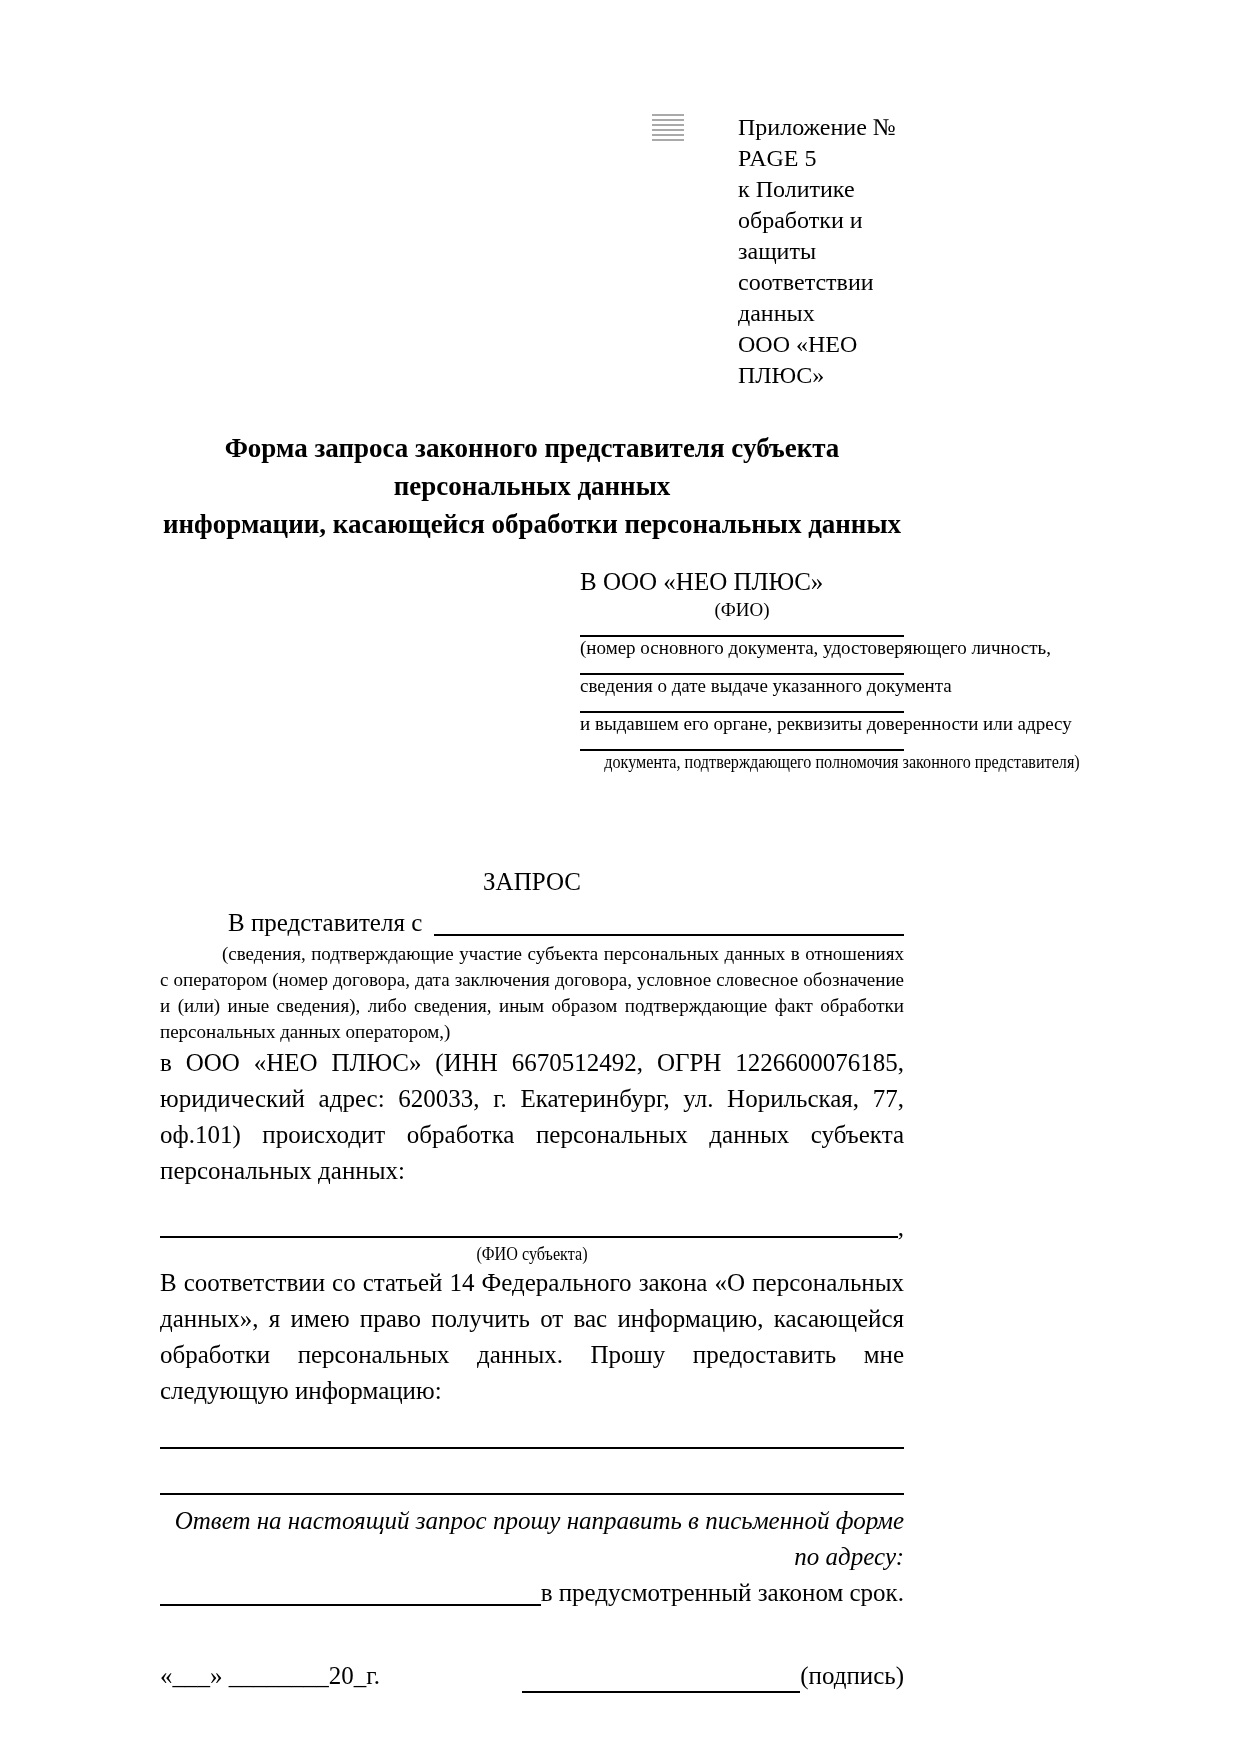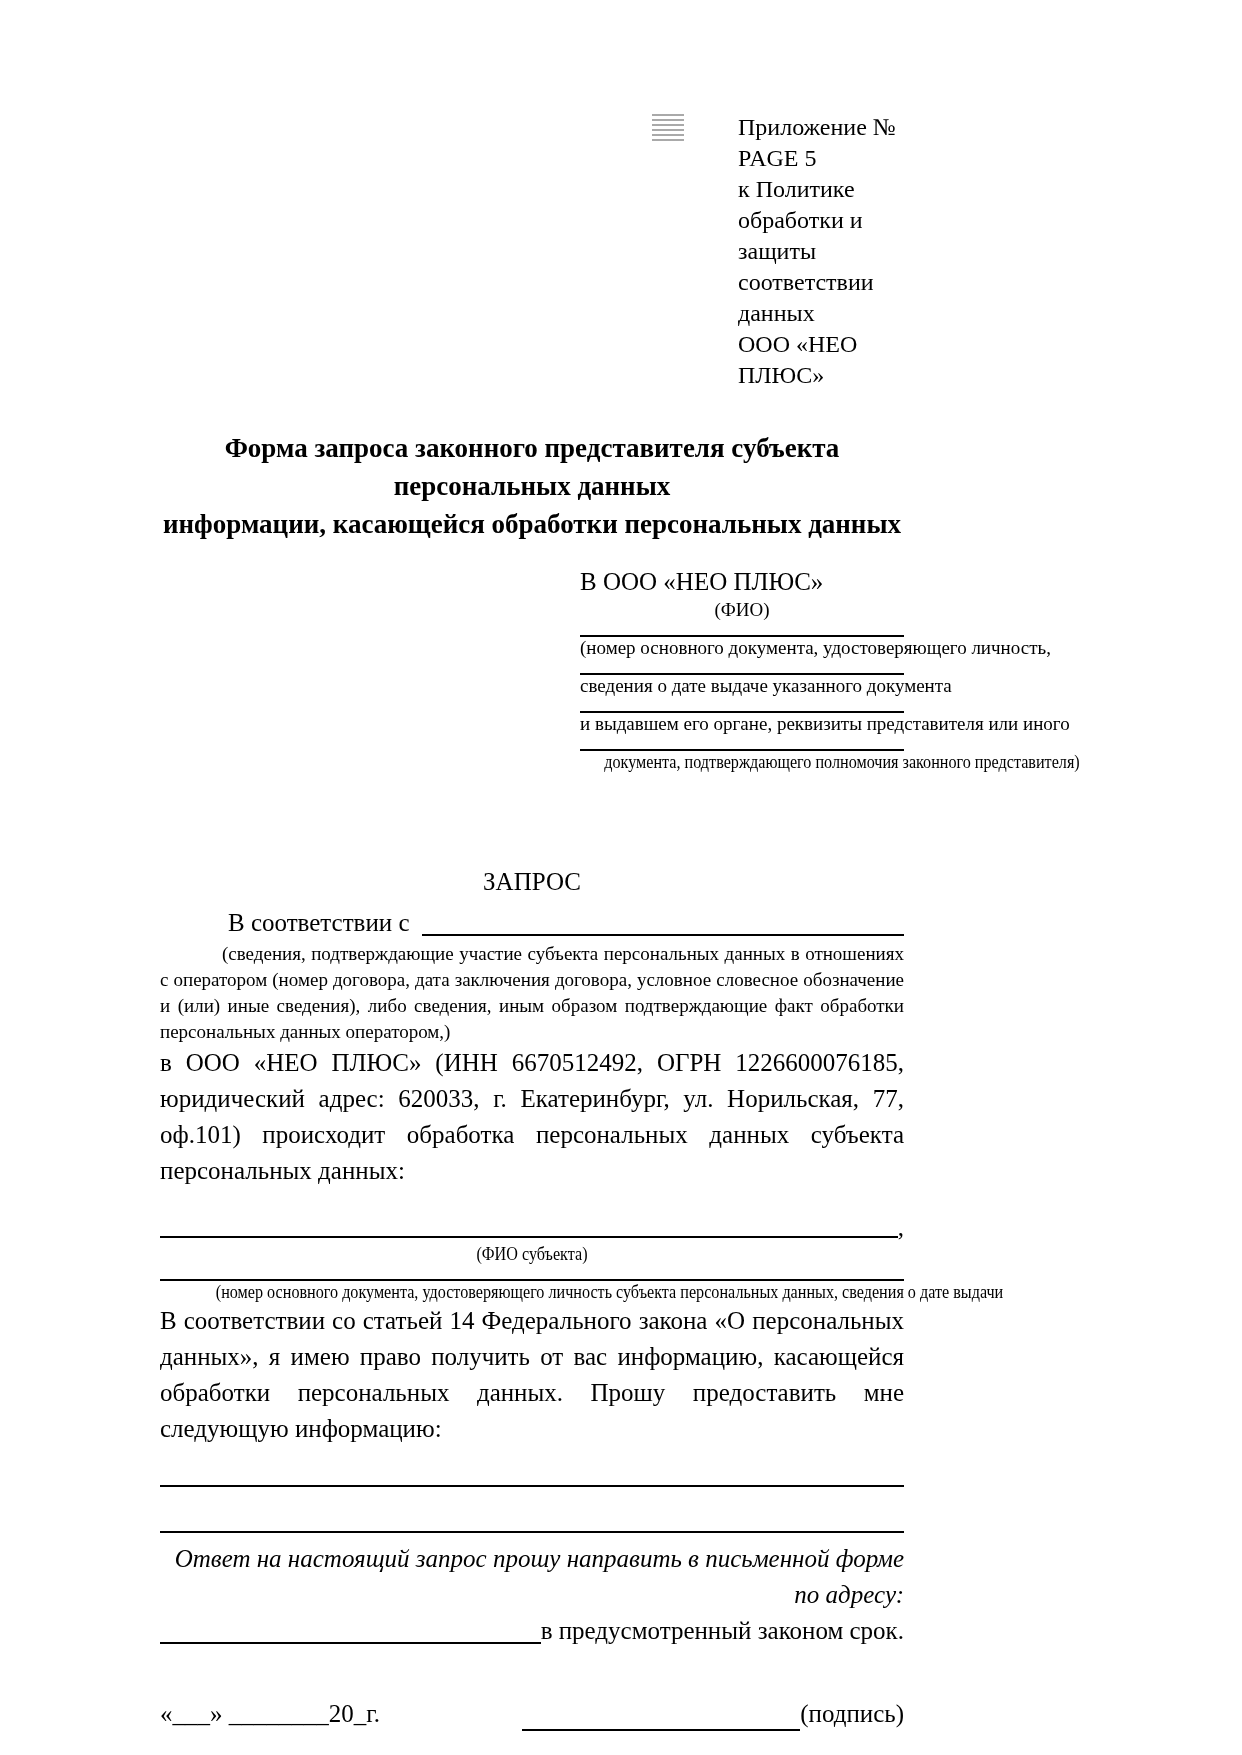--- a/index.html
+++ b/index.html
@@ -160,50 +160,46 @@
       <div class="cap">(номер основного документа, удостоверяющего личность,</div>
     </div>
 
     <div class="field-group">
       <div class="rule"></div>
       <div class="cap">сведения о дате выдаче указанного документа</div>
     </div>
 
     <div class="field-group">
       <div class="rule"></div>
-      <div class="cap">и выдавшем его органе, реквизиты представителя или иного</div>
+      <div class="cap">и выдавшем его органе, реквизиты доверенности или адресу</div>
     </div>
 
     <div class="field-group">
       <div class="rule"></div>
       <div class="cap cond">документа, подтверждающего полномочия законного представителя)</div>
     </div>
   </div>
 
   <div class="zapros">ЗАПРОС</div>
 
   <div class="intro-row">
-    <span class="intro-label">В соответствии с</span>
+    <span class="intro-label">В представителя с</span>
     <span class="fill"></span>
   </div>
 
   <div class="note">(сведения, подтверждающие участие субъекта персональных данных в отношениях с оператором (номер договора, дата заключения договора, условное словесное обозначение и (или) иные сведения), либо сведения, иным образом подтверждающие факт обработки персональных данных оператором,)</div>
 
   <div class="para">в ООО «НЕО ПЛЮС» (ИНН 6670512492, ОГРН 1226600076185, юридический адрес: 620033, г. Екатеринбург, ул. Норильская, 77, оф.101)  происходит обработка персональных данных субъекта персональных данных:</div>
 
   <div class="subject-row">
     <span class="fill"></span>
     <span>,</span>
   </div>
   <div class="cap cond">(ФИО субъекта)</div>
 
-  <div class="field-group">
-    <div class="rule"></div>
-    <div class="cap cond">(номер основного документа, удостоверяющего личность субъекта персональных данных, сведения о дате выдачи</div>
-  </div>
 
 
   <div class="para">В соответствии со статьей 14 Федерального закона «О персональных данных», я имею право получить от вас информацию, касающейся обработки персональных данных. Прошу предоставить мне следующую информацию:</div>
 
   <div class="blank-line mt38"></div>
   <div class="blank-line mt44"></div>
 
   <div class="reply1">Ответ на настоящий запрос прошу направить в письменной форме по адресу:</div>
 
   <div class="reply2">

